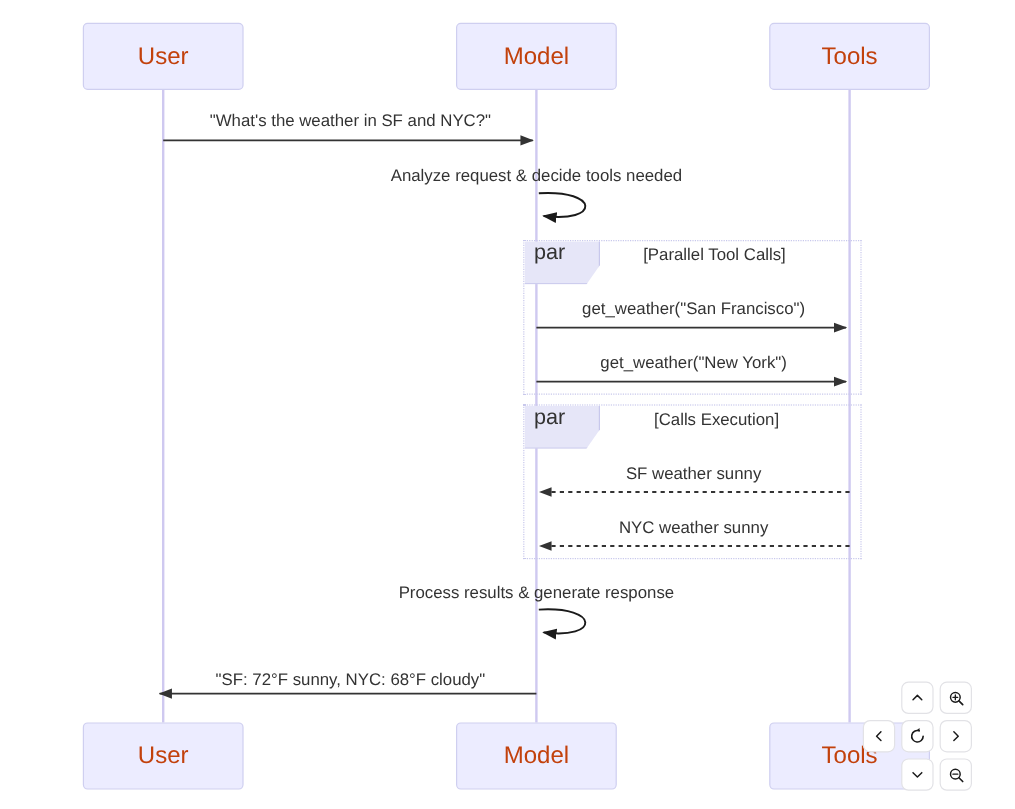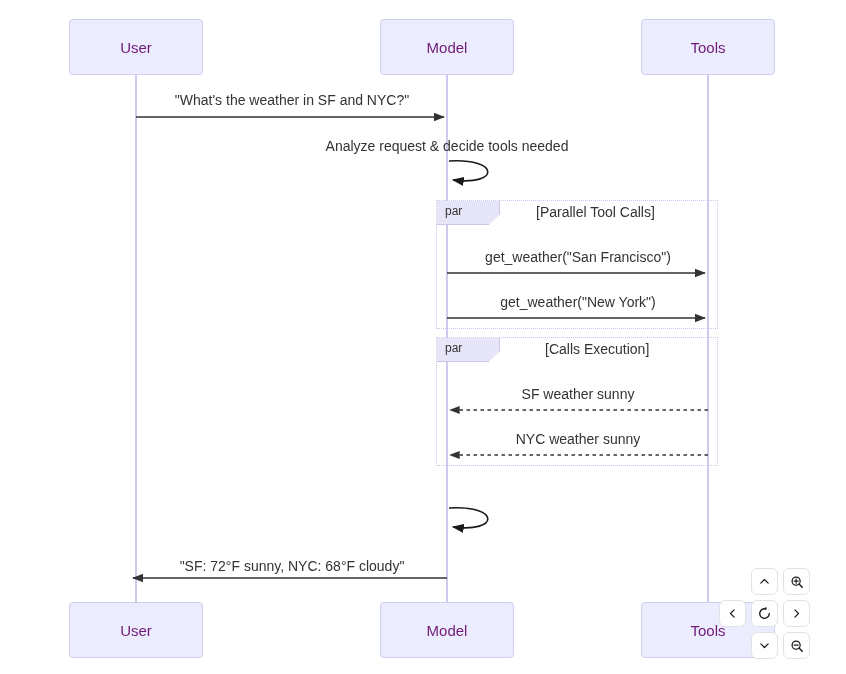--- a/index.html
+++ b/index.html
@@ -31,46 +31,46 @@
     position: absolute;
     box-sizing: border-box;
     background: #ECECFF;
     border: 1px solid #CFCFF0;
     border-radius: 4px;
     display: flex;
     align-items: center;
     justify-content: center;
   }
   .actor-label {
-    font-size: 15px;
-    color: #701a75;
+    font-size: 20px;
+    color: #c2410c;
     font-family: "Liberation Sans", sans-serif;
     white-space: nowrap;
   }
 
   
   .fragment {
     position: absolute;
     box-sizing: border-box;
     border: 1.5px dotted #C8C8EC;
     background: transparent;
   }
   .fragment-tab {
     position: absolute;
     top: 0;
     left: 0;
     background: #E6E6F8;
     border-right: 1px solid #C8C8EC;
     border-bottom: 1px solid #C8C8EC;
     height: 19px;
     min-width: 42px;
-    padding: 0 12px 4px 8px;
+    padding: 0 12px 16px 8px;
     display: flex;
     align-items: center;
-    font-size: 12px;
+    font-size: 18px;
     color: #333333;
     -webkit-clip-path: polygon(0 0, 100% 0, 100% 55%, 82% 100%, 0 100%);
     clip-path: polygon(0 0, 100% 0, 100% 55%, 82% 100%, 0 100%);
   }
   .fragment-title {
     position: absolute;
     top: 1px;
     font-size: 14px;
     color: #333333;
     white-space: nowrap;
@@ -186,20 +186,21 @@
   <div class="msg-label" style="left:447px; top:138px;text-align:center;">Analyze request &amp; decide tools needed</div>
 
   <div class="msg-label" style="left:578px; top:249px;">get_weather("San Francisco")</div>
 
   <div class="msg-label" style="left:578px; top:294px;">get_weather("New York")</div>
 
   <div class="msg-label" style="left:578px; top:386px;">SF weather sunny</div>
 
   <div class="msg-label" style="left:578px; top:431px;">NYC weather sunny</div>
 
+  <div class="msg-label" style="left:447px; top:485px;">Process results &amp; generate response</div>
 
   <div class="msg-label" style="left:292px; top:558px;">"SF: 72°F sunny, NYC: 68°F cloudy"</div>
 
   <div id="controls" style="left:718px; top:566px; width:100px; height:95px;">
 
     <div class="ctrl-btn" style="left:33px; top:2px;">
       <span>
         <svg width="13" height="13" viewBox="0 0 16 16">
           <path d="M3.5 10 L8 5.5 L12.5 10" fill="none" stroke="#1b1b1b" stroke-width="1.5" stroke-linecap="round" stroke-linejoin="round"></path>
         </svg>

